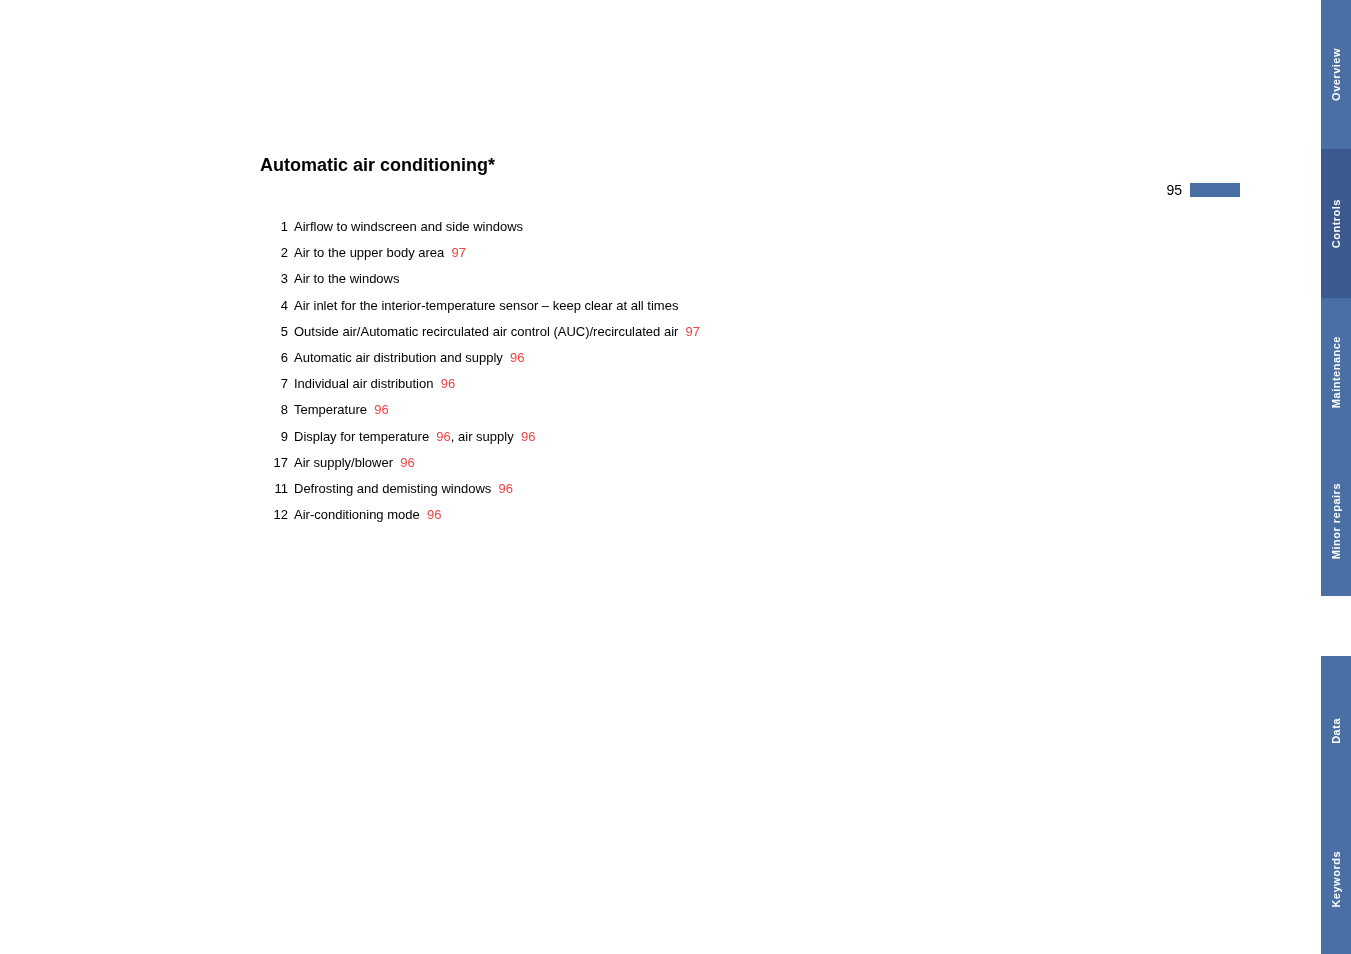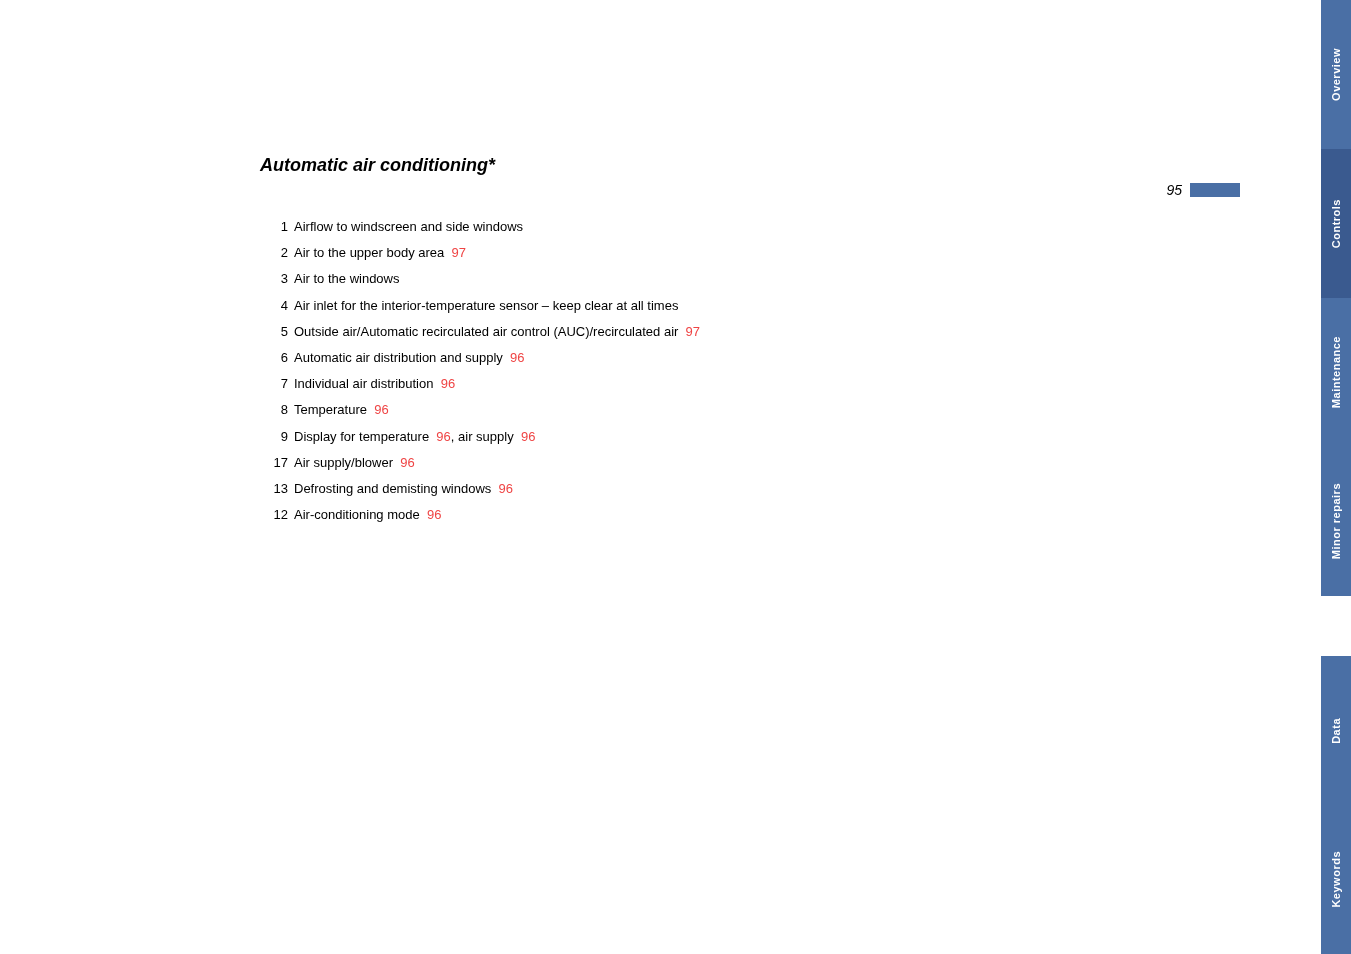--- a/index.html
+++ b/index.html
@@ -31,21 +31,20 @@
       top: 155px;
       left: 260px;
       width: 980px;
     }
 
     .page-header {
       display: flex;
       align-items: flex-start;
       justify-content: space-between;
       margin-bottom: 20px;
-      font-style: italic;
     }
 
     .page-title {
       font-size: 18px;
       font-weight: bold;
       color: #000000;
     }
 
     .page-number {
       font-size: 14px;
@@ -225,21 +224,21 @@
         <span class="item-number">9</span>
         <span class="item-text">Display for temperature &nbsp;<a class="page-ref" href="#">96</a>, air supply &nbsp;<a class="page-ref" href="#">96</a></span>
       </li>
 
       <li class="list-item">
         <span class="item-number">17</span>
         <span class="item-text">Air supply/blower &nbsp;<a class="page-ref" href="#">96</a></span>
       </li>
 
       <li class="list-item">
-        <span class="item-number">13</span>
+        <span class="item-number">11</span>
         <span class="item-text">Defrosting and demisting windows &nbsp;<a class="page-ref" href="#">96</a></span>
       </li>
 
       <li class="list-item">
         <span class="item-number">12</span>
         <span class="item-text">Air-conditioning mode &nbsp;<a class="page-ref" href="#">96</a></span>
       </li>
 
 
     </ul>

